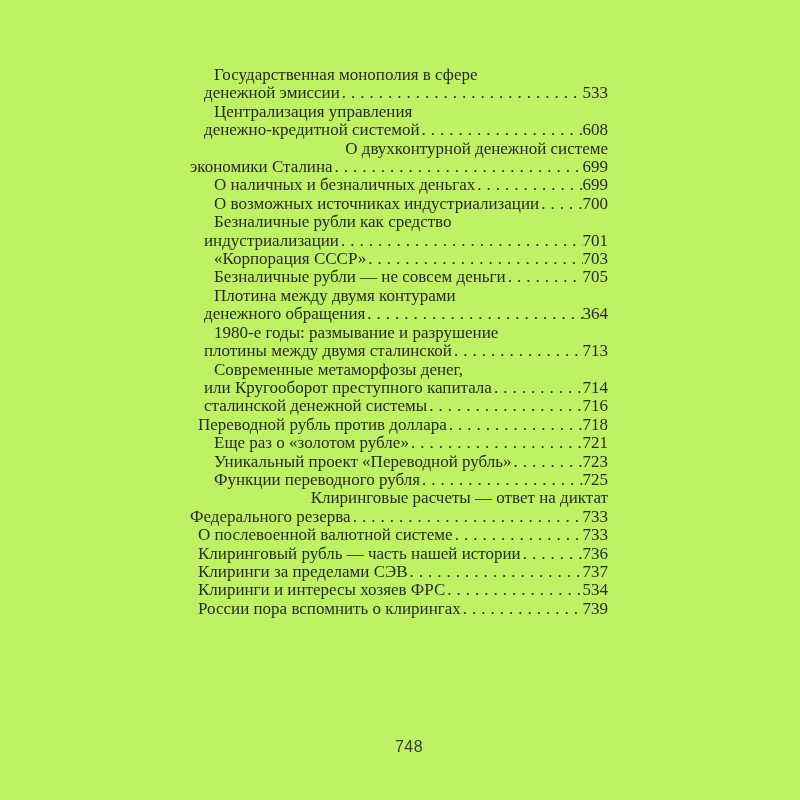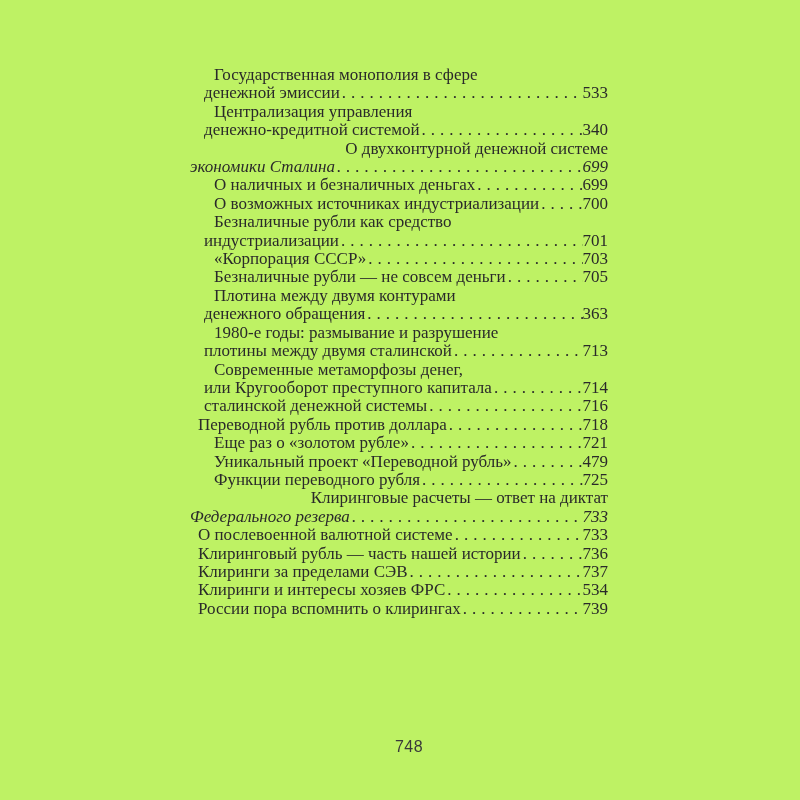--- a/index.html
+++ b/index.html
@@ -26,21 +26,21 @@
   .entry { margin: 0; }
   .line {
     display: flex;
     align-items: baseline;
     white-space: nowrap;
     overflow: hidden;
   }
   .line .t { flex: 0 0 auto; }
   
   .lvl1 .line.first { padding-left: 8px; justify-content: flex-end; }
-  .lvl1 .line.cont  { padding-left: 0px; font-style: italic; }
+  .lvl1 .line.cont  { padding-left: 0px; }
   .lvl2 .line.first { padding-left: 24px; }
   .lvl2 .line.cont  { padding-left: 14px; align-items: center; }
   .leader {
     flex: 1 1 auto;
     min-width: 0;
     overflow: hidden;
     letter-spacing: 5px;
     padding-left: 2px;
     color: #2a2a2a;
   }
@@ -71,21 +71,21 @@
           <span class="pg">533</span>
         </div>
       </div>
       <div class="entry lvl2">
         <div class="line first">
           <span class="t">Централизация управления</span>
         </div>
         <div class="line cont">
           <span class="t">денежно-кредитной системой</span>
           <span class="leader">........................................................................................................................</span>
-          <span class="pg">340</span>
+          <span class="pg">608</span>
         </div>
       </div>
       <div class="entry lvl1">
         <div class="line first">
           <span class="t">О двухконтурной денежной системе</span>
         </div>
         <div class="line cont">
           <span class="t">экономики Сталина</span>
           <span class="leader">........................................................................................................................</span>
           <span class="pg">699</span>
@@ -129,21 +129,21 @@
           <span class="pg">705</span>
         </div>
       </div>
       <div class="entry lvl2">
         <div class="line first">
           <span class="t">Плотина между двумя контурами</span>
         </div>
         <div class="line cont">
           <span class="t">денежного обращения</span>
           <span class="leader">........................................................................................................................</span>
-          <span class="pg">363</span>
+          <span class="pg">364</span>
         </div>
       </div>
       <div class="entry lvl2">
         <div class="line first">
           <span class="t">1980-е годы: размывание и разрушение</span>
         </div>
         <div class="line cont">
           <span class="t">плотины между двумя сталинской</span>
           <span class="leader">........................................................................................................................</span>
           <span class="pg">713</span>
@@ -177,21 +177,21 @@
         <div class="line first">
           <span class="t">Еще раз о «золотом рубле»</span>
           <span class="leader">........................................................................................................................</span>
           <span class="pg">721</span>
         </div>
       </div>
       <div class="entry lvl2">
         <div class="line first">
           <span class="t">Уникальный проект «Переводной рубль»</span>
           <span class="leader">........................................................................................................................</span>
-          <span class="pg">479</span>
+          <span class="pg">723</span>
         </div>
       </div>
       <div class="entry lvl2">
         <div class="line first">
           <span class="t">Функции переводного рубля</span>
           <span class="leader">........................................................................................................................</span>
           <span class="pg">725</span>
         </div>
       </div>
       <div class="entry lvl1">

